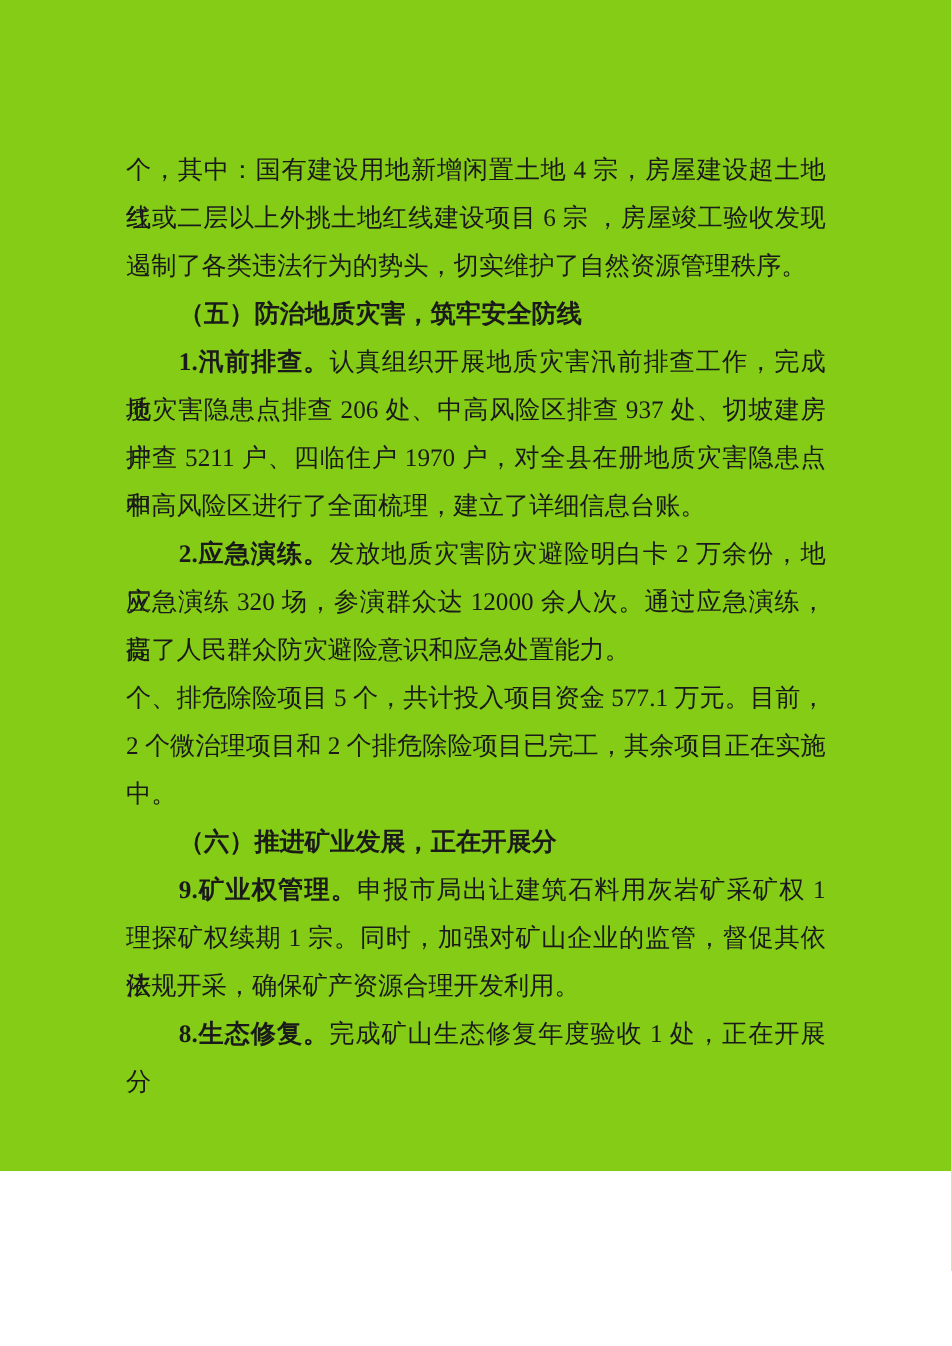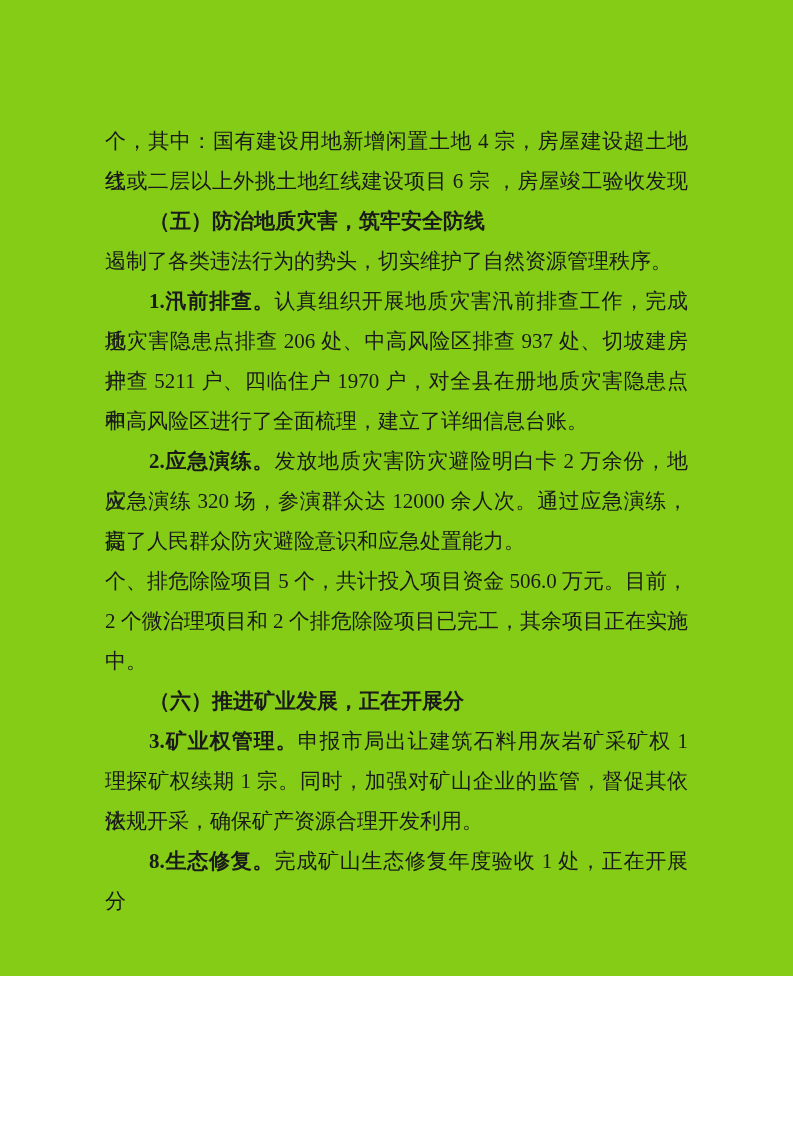--- a/index.html
+++ b/index.html
@@ -51,32 +51,32 @@
     color: #111111;
   }
 </style>
 </head>
 <body>
 
 <div class="page">
   <div class="content">
       <div class="line just"><span>个，其中：国有建设用地新增闲置土地 4 宗，房屋建设超土地红</span></div>
       <div class="line just"><span>线或二层以上外挑土地红线建设项目 6 宗 ，房屋竣工验收发现</span></div>
+      <div class="line"><span>遏制了各类违法行为的势头，切实维护了自然资源管理秩序。</span></div>
       <div class="line ind heading"><span class="bold">（五）防治地质灾害，筑牢安全防线</span></div>
-      <div class="line"><span>遏制了各类违法行为的势头，切实维护了自然资源管理秩序。</span></div>
       <div class="line just ind"><span class="bold">1.汛前排查。</span><span>认真组织开展地质灾害汛前排查工作，完成地</span></div>
       <div class="line just"><span>质灾害隐患点排查 206 处、中高风险区排查 937 处、切坡建房户</span></div>
       <div class="line just"><span>排查 5211 户、四临住户 1970 户，对全县在册地质灾害隐患点和</span></div>
       <div class="line"><span>中高风险区进行了全面梳理，建立了详细信息台账。</span></div>
       <div class="line just ind"><span class="bold">2.应急演练。</span><span>发放地质灾害防灾避险明白卡 2 万余份，地灾</span></div>
       <div class="line just"><span>应急演练 320 场，参演群众达 12000 余人次。通过应急演练，提</span></div>
       <div class="line"><span>高了人民群众防灾避险意识和应急处置能力。</span></div>
-      <div class="line just"><span>个、排危除险项目 5 个，共计投入项目资金 506.0 万元。目前，</span></div>
+      <div class="line just"><span>个、排危除险项目 5 个，共计投入项目资金 577.1 万元。目前，</span></div>
       <div class="line just"><span>2 个微治理项目和 2 个排危除险项目已完工，其余项目正在实施</span></div>
       <div class="line"><span>中。</span></div>
       <div class="line ind heading"><span class="bold">（六）推进矿业发展，正在开展分</span></div>
-      <div class="line just ind"><span class="bold">3.矿业权管理。</span><span>申报市局出让建筑石料用灰岩矿采矿权 1</span></div>
+      <div class="line just ind"><span class="bold">9.矿业权管理。</span><span>申报市局出让建筑石料用灰岩矿采矿权 1</span></div>
       <div class="line just"><span>理探矿权续期 1 宗。同时，加强对矿山企业的监管，督促其依法</span></div>
       <div class="line"><span>依规开采，确保矿产资源合理开发利用。</span></div>
       <div class="line just ind"><span class="bold">8.生态修复。</span><span>完成矿山生态修复年度验收 1 处，正在开展分</span></div>
     </div>
   <div class="page-number">4</div>
 </div>
 
 </body></html>

